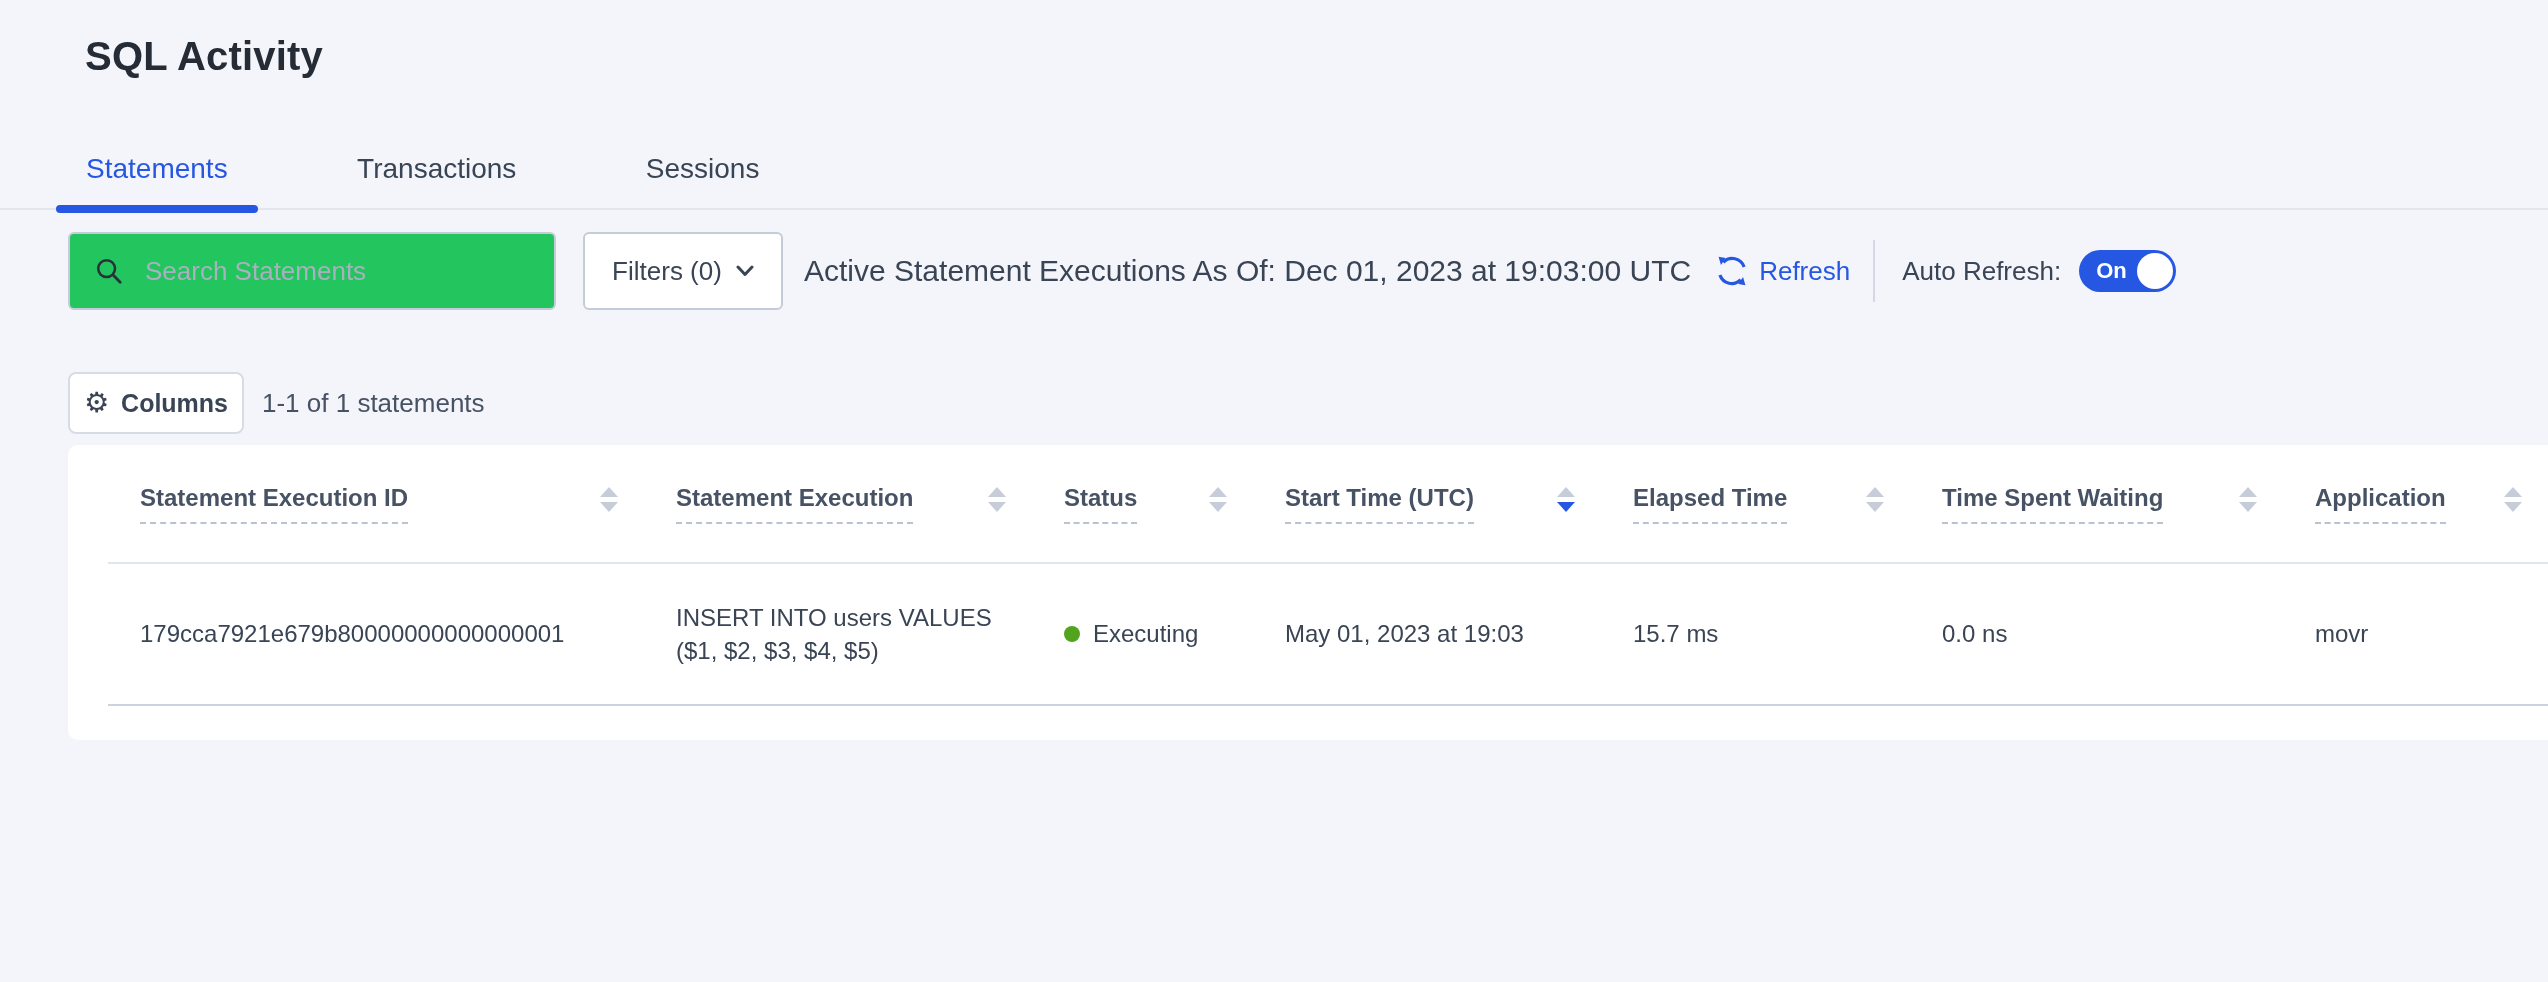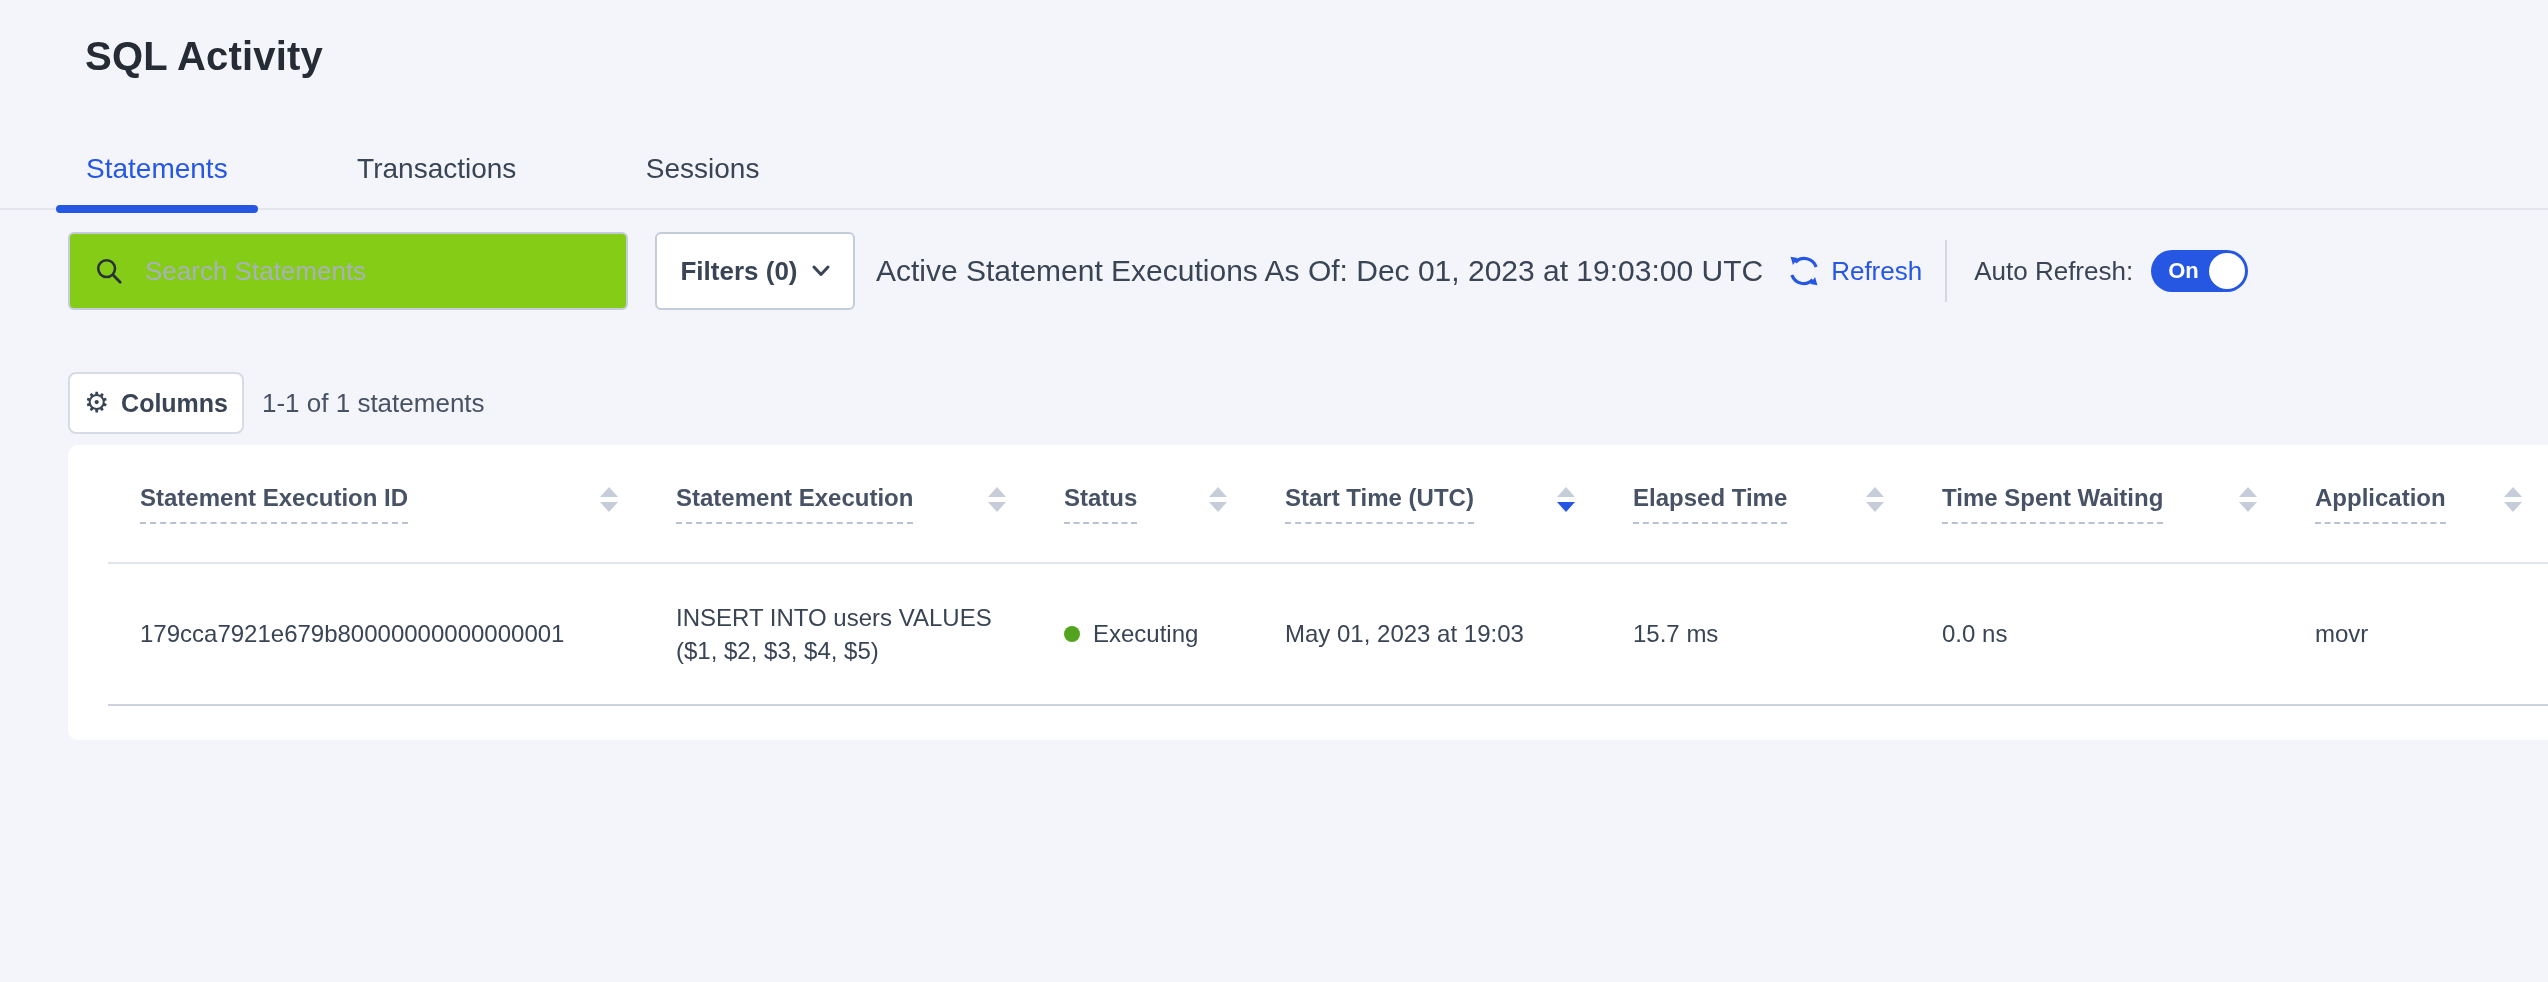--- a/index.html
+++ b/index.html
@@ -34,29 +34,29 @@
   .radio-circle{width:30px;height:30px;border-radius:50%;background:#fff;border:2px solid #c9cfda;
        margin-right:18px;flex:none;position:relative;}
   .radio-circle.selected{border:none;background:var(--accent);}
   .radio-circle.selected::after{content:"";position:absolute;left:9px;top:9px;width:12px;height:12px;
        border-radius:50%;background:#fff;}
   .show-desc{margin-left:auto;display:flex;align-items:center;gap:16px;font-size:26px;
        color:var(--text-body);cursor:pointer;}
 
   
   .toolbar{margin:22px 0 0 68px;display:flex;align-items:center;height:78px;}
-  .search-box{width:560px;height:78px;background:#84cc16;border:2px solid var(--input-border);
+  .search-box{width:488px;height:78px;background:#22c55e;border:2px solid var(--input-border);
        border-radius:6px;display:flex;align-items:center;padding:0 8px 0 25px;}
   .search-box svg{flex:none;}
   .search-box input{border:none;outline:none;flex:1;margin-left:20px;font-size:26px;
        font-family:inherit;color:var(--text-body);background:transparent;}
   .search-box input::placeholder{color:var(--placeholder);}
   .filters-btn{margin-left:27px;width:200px;height:78px;background:#fff;border:2px solid var(--input-border);
        border-radius:6px;display:flex;align-items:center;justify-content:center;gap:14px;
-       font-size:26px;font-weight:bold;color:var(--text-body);font-family:inherit;cursor:pointer;}
+       font-size:26px;font-weight:normal;color:var(--text-body);font-family:inherit;cursor:pointer;}
   .asof{margin-left:21px;font-size:30px;color:var(--text-body);}
   .refresh{margin-left:24px;display:flex;align-items:center;gap:10px;color:var(--accent);
        font-size:26px;cursor:pointer;}
   .vdiv{margin-left:23px;width:2px;height:62px;background:#d3d8e2;}
   .auto-label{margin-left:27px;font-size:26px;color:var(--text-body);}
   .toggle{margin-left:18px;width:97px;height:42px;border-radius:21px;background:var(--accent);
        position:relative;display:flex;align-items:center;cursor:pointer;}
   .toggle-text{color:#fff;font-size:22px;font-weight:bold;margin-left:17px;}
   .knob{position:absolute;right:3px;top:3px;width:36px;height:36px;border-radius:50%;background:#fff;}
 

